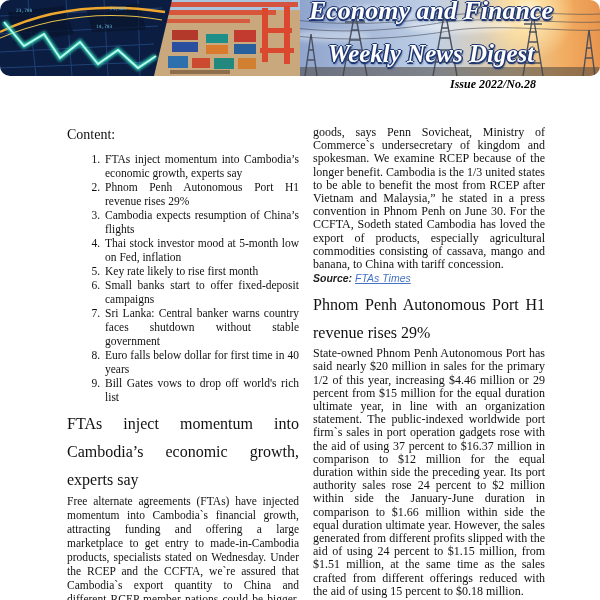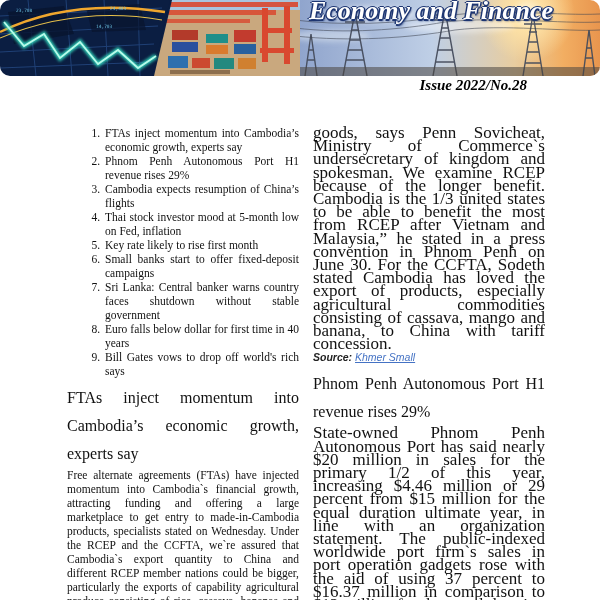--- a/index.html
+++ b/index.html
@@ -24,22 +24,22 @@
     position:absolute; left:298px; width:266px; text-align:center;
     color:#fff; font-style:italic; font-weight:bold;
     text-shadow:-1.5px 0 #1e3672, 1.5px 0 #1e3672, 0 -1.5px #1e3672,
                 0 1.5px #1e3672, 2px 2px 3px #13255400, 1px 2px 2px #1e3672;
     white-space:nowrap;
   }
   .banner-title    { top:-4px; font-size:26px; line-height:30px; }
   .banner-subtitle { top:40px; font-size:25px; line-height:28px; }
 
   .issue-line {
-    position:absolute; top:77px; right:73px;
-    font-size:15px; font-weight:bold; font-style:italic; color:#000;
+    position:absolute; top:77px; right:64px;
+    font-size:12px; font-weight:bold; font-style:italic; color:#000;
   }
 
   
   .columns {
     position:absolute; top:126px; left:67px; width:478px;
     display:flex; gap:14px;
   }
   .col { width:232px; }
 
   .content-heading { font-size:14px; line-height:17px; margin-bottom:9px; }
@@ -49,21 +49,21 @@
     padding-left:36px; margin:0;
   }
   ol.toc li { text-align:justify; padding-left:2px; }
 
   h2.article-heading {
     font-size:16px; font-weight:normal; line-height:28px;
     text-align:justify; text-align-last:left;
     margin-top:6px; margin-bottom:0;
   }
   .col-left p.body  { font-size:11.5px; line-height:14px;   text-align:justify; }
-  .col-right p.body { font-size:17px; line-height:13.2px; text-align:justify; }
+  .col-right p.body { font-size:12px; line-height:13.2px; text-align:justify; }
 
   .source-line {
     font-family:"Liberation Sans","DejaVu Sans",sans-serif;
     font-size:10.5px; font-style:italic; line-height:13px; margin-top:1px;
   }
   .source-label { font-weight:bold; color:#222;text-align:right; }
   .source-link  { color:#4472c4; text-decoration:underline; cursor:pointer; }
 </style>
 </head>
 <body>
@@ -168,49 +168,51 @@
         <polyline points="4,22 24,46 44,34 60,58 80,42 98,64 118,50 138,68 156,56" stroke="#b8fbea" stroke-width="1.8" fill="none"></polyline>
         <g font-family="'DejaVu Sans Mono',monospace" font-size="4.5" fill="#6fc6e8" opacity="0.9">
           <text x="16" y="12">23,708</text>
           <text x="110" y="10">24,403</text>
           <text x="96" y="28">14,703</text>
         </g>
       </g>
     </svg>
 
     <div class="banner-text banner-title">Economy and Finance</div>
+    <div class="banner-text banner-subtitle">Weekly News Digest</div>
   </div>
 
   <div class="issue-line">Issue 2022/No.28</div>
 
   <div class="columns">
 
     <div class="col col-left">
+      <div class="content-heading">Content:</div>
       <ol class="toc">
           <li>FTAs inject momentum into Cambodia’s economic growth, experts say</li>
           <li>Phnom Penh Autonomous Port H1 revenue rises 29%</li>
           <li>Cambodia expects resumption of China’s flights</li>
           <li>Thai stock investor mood at 5-month low on Fed, inflation</li>
           <li>Key rate likely to rise first month</li>
           <li>Small banks start to offer fixed-deposit campaigns</li>
           <li>Sri Lanka: Central banker warns country faces shutdown without stable government</li>
           <li>Euro falls below dollar for first time in 40 years</li>
-          <li>Bill Gates vows to drop off world's rich says</li>
+          <li>Bill Gates vows to drop off world's rich list</li>
         </ol>
 
       <h2 class="article-heading">FTAs inject momentum into Cambodia’s economic growth, experts say</h2>
       <p class="body">Free alternate agreements (FTAs) have injected momentum into Cambodia`s financial growth, attracting funding and offering a large marketplace to get entry to made-in-Cambodia products, specialists stated on Wednesday. Under the RCEP and the CCFTA, we`re assured that Cambodia`s export quantity to China and different RCEP member nations could be bigger, particularly the exports of capability agricultural produce consisting of rice, cassava, bananas and mangoes, business products, and processing</p>
     </div>
 
     <div class="col col-right">
       <p class="body">goods, says Penn Sovicheat, Ministry of Commerce`s undersecretary of kingdom and spokesman. We examine RCEP because of the longer benefit. Cambodia is the 1/3 united states to be able to benefit the most from RCEP after Vietnam and Malaysia,” he stated in a press convention in Phnom Penh on June 30. For the CCFTA, Sodeth stated Cambodia has loved the export of products, especially agricultural commodities consisting of cassava, mango and banana, to China with tariff concession.</p>
       <p class="source-line">
         <span class="source-label">Source:</span>
         <span> </span>
-        <a class="source-link">Khmer Small</a>
+        <a class="source-link">FTAs Times</a>
       </p>
 
       <h2 class="article-heading">Phnom Penh Autonomous Port H1 revenue rises 29%</h2>
       <p class="body">State-owned Phnom Penh Autonomous Port has said nearly $20 million in sales for the primary 1/2 of this year, increasing $4.46 million or 29 percent from $15 million for the equal duration ultimate year, in line with an organization statement. The public-indexed worldwide port firm`s sales in port operation gadgets rose with the aid of using 37 percent to $16.37 million in comparison to $12 million for the equal duration within side the preceding year. Its port authority sales rose 24 percent to $2 million within side the January-June duration in comparison to $1.66 million within side the equal duration ultimate year. However, the sales generated from different profits slipped with the aid of using 24 percent to $1.15 million, from $1.51 million, at the same time as the sales crafted from different offerings reduced with the aid of using 15 percent to $0.18 million.</p>
     </div>
 
   </div>
 </div>
 
 </body></html>

